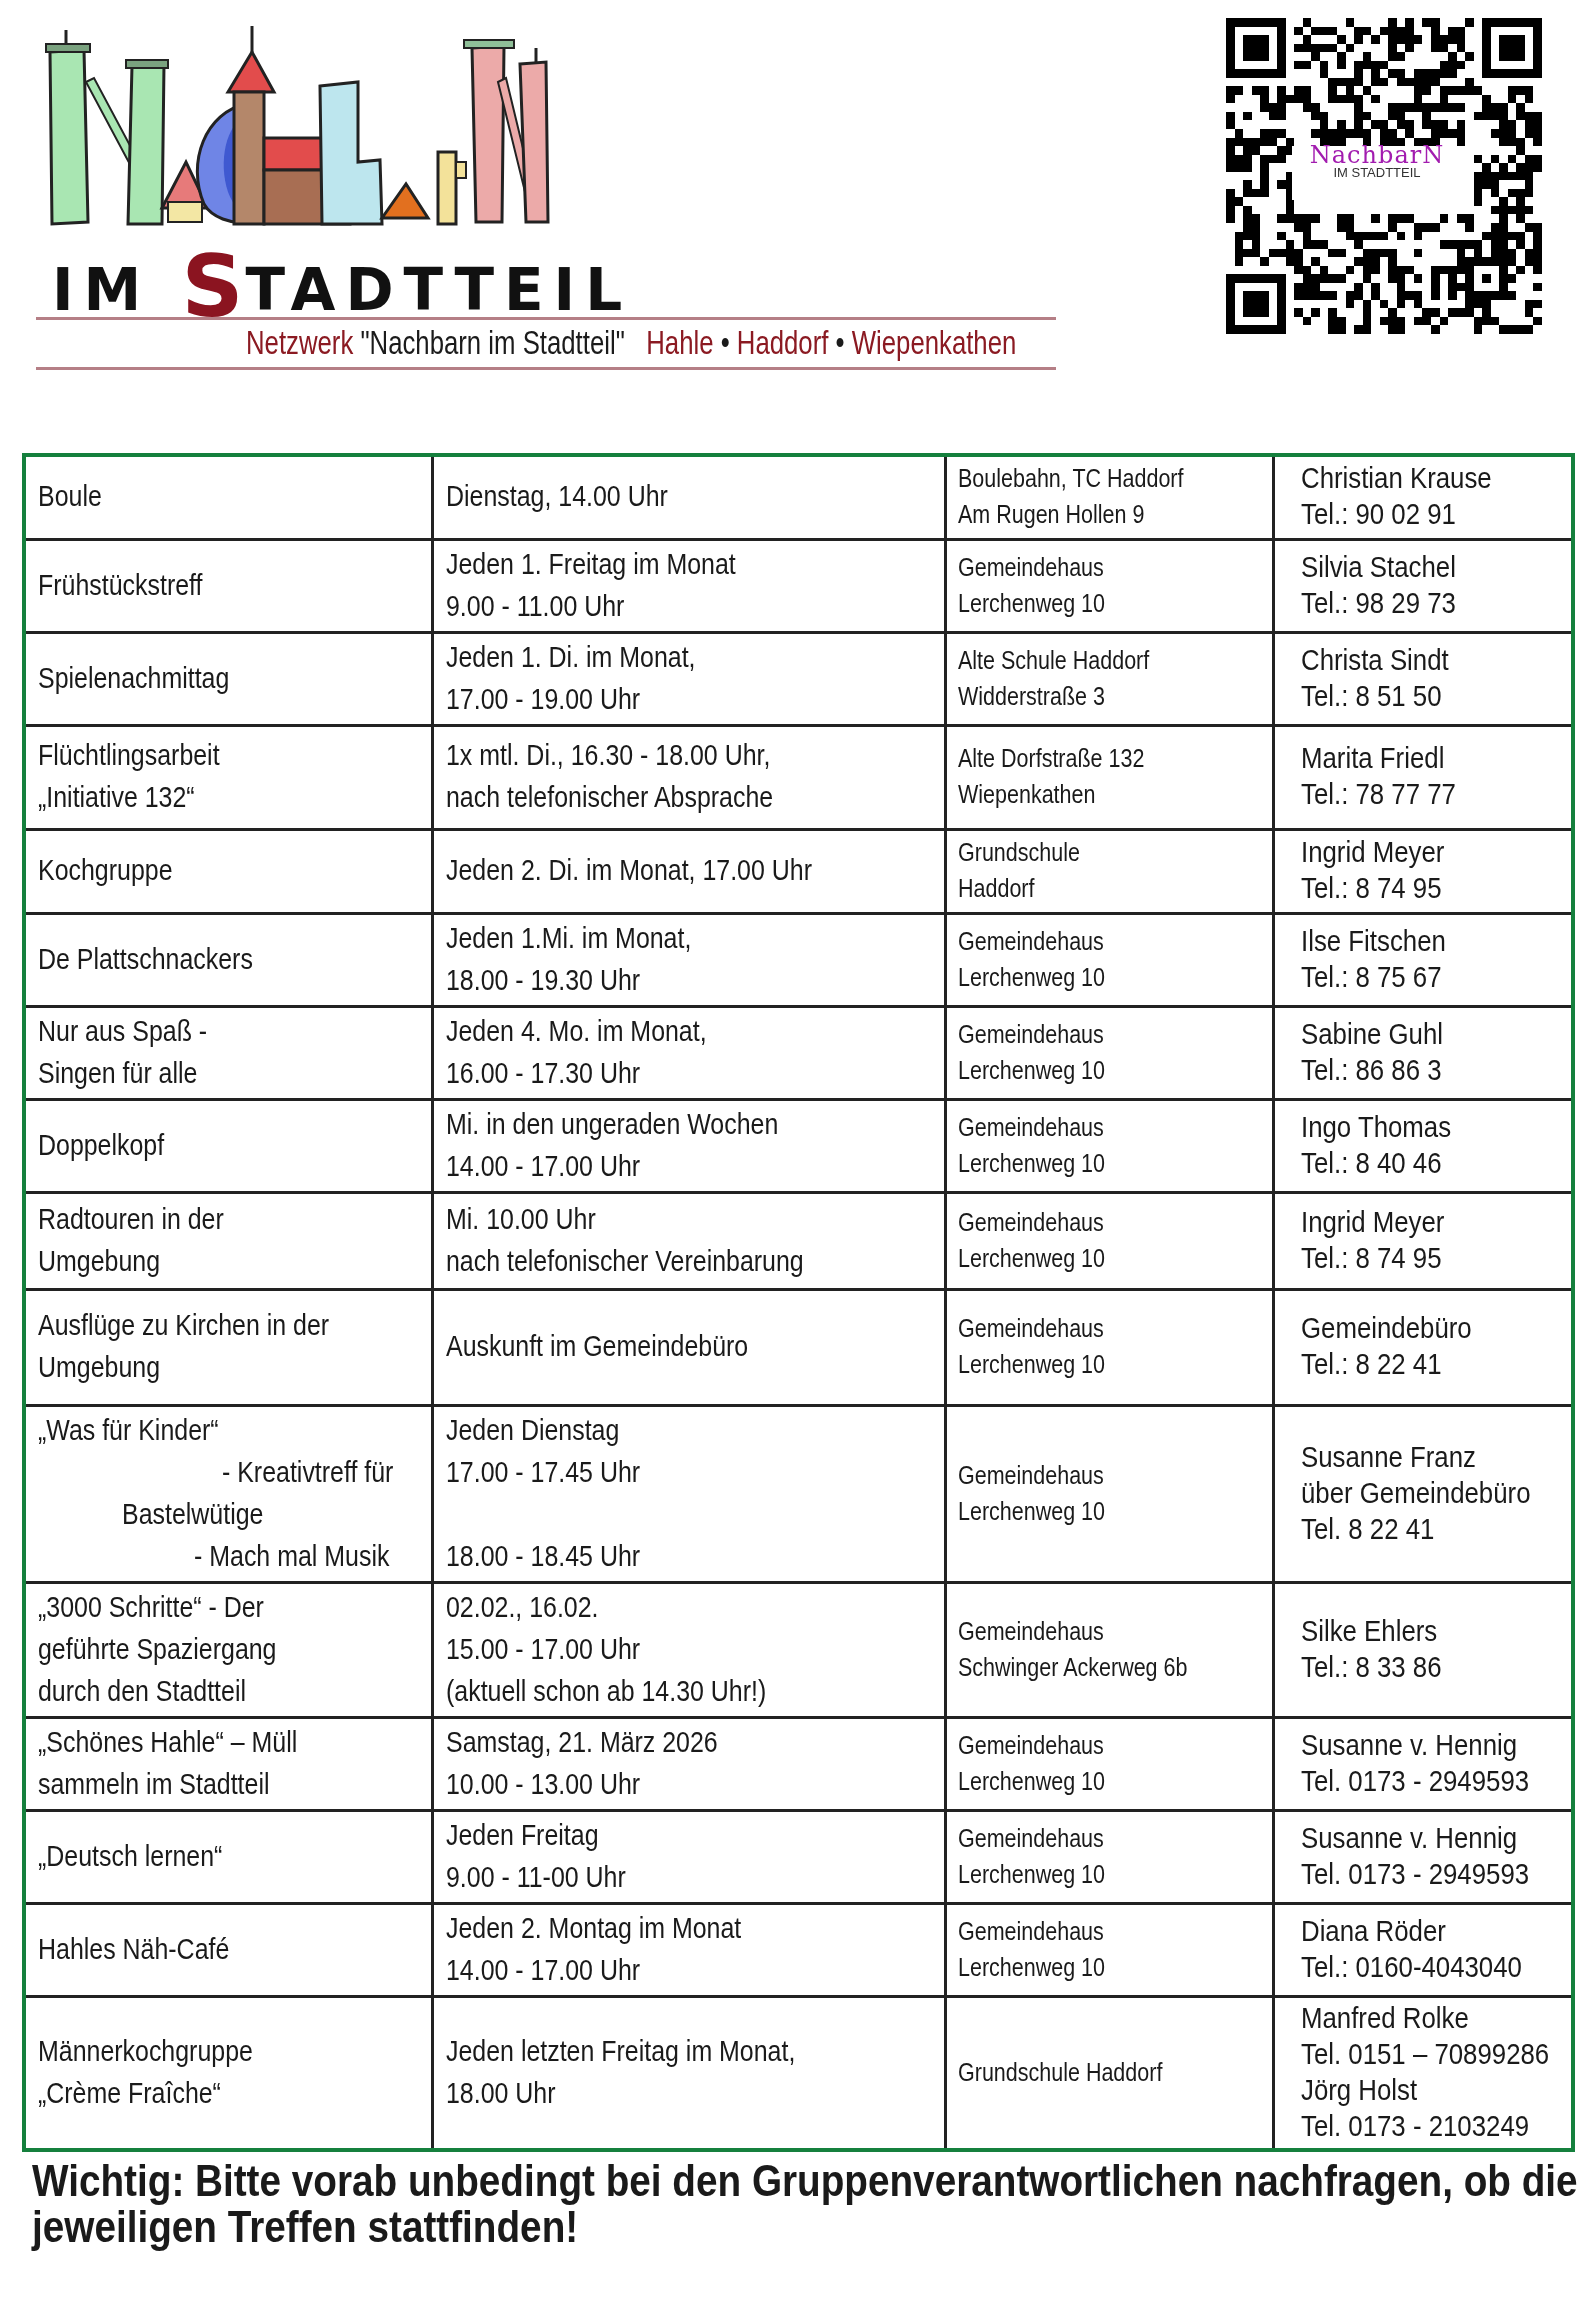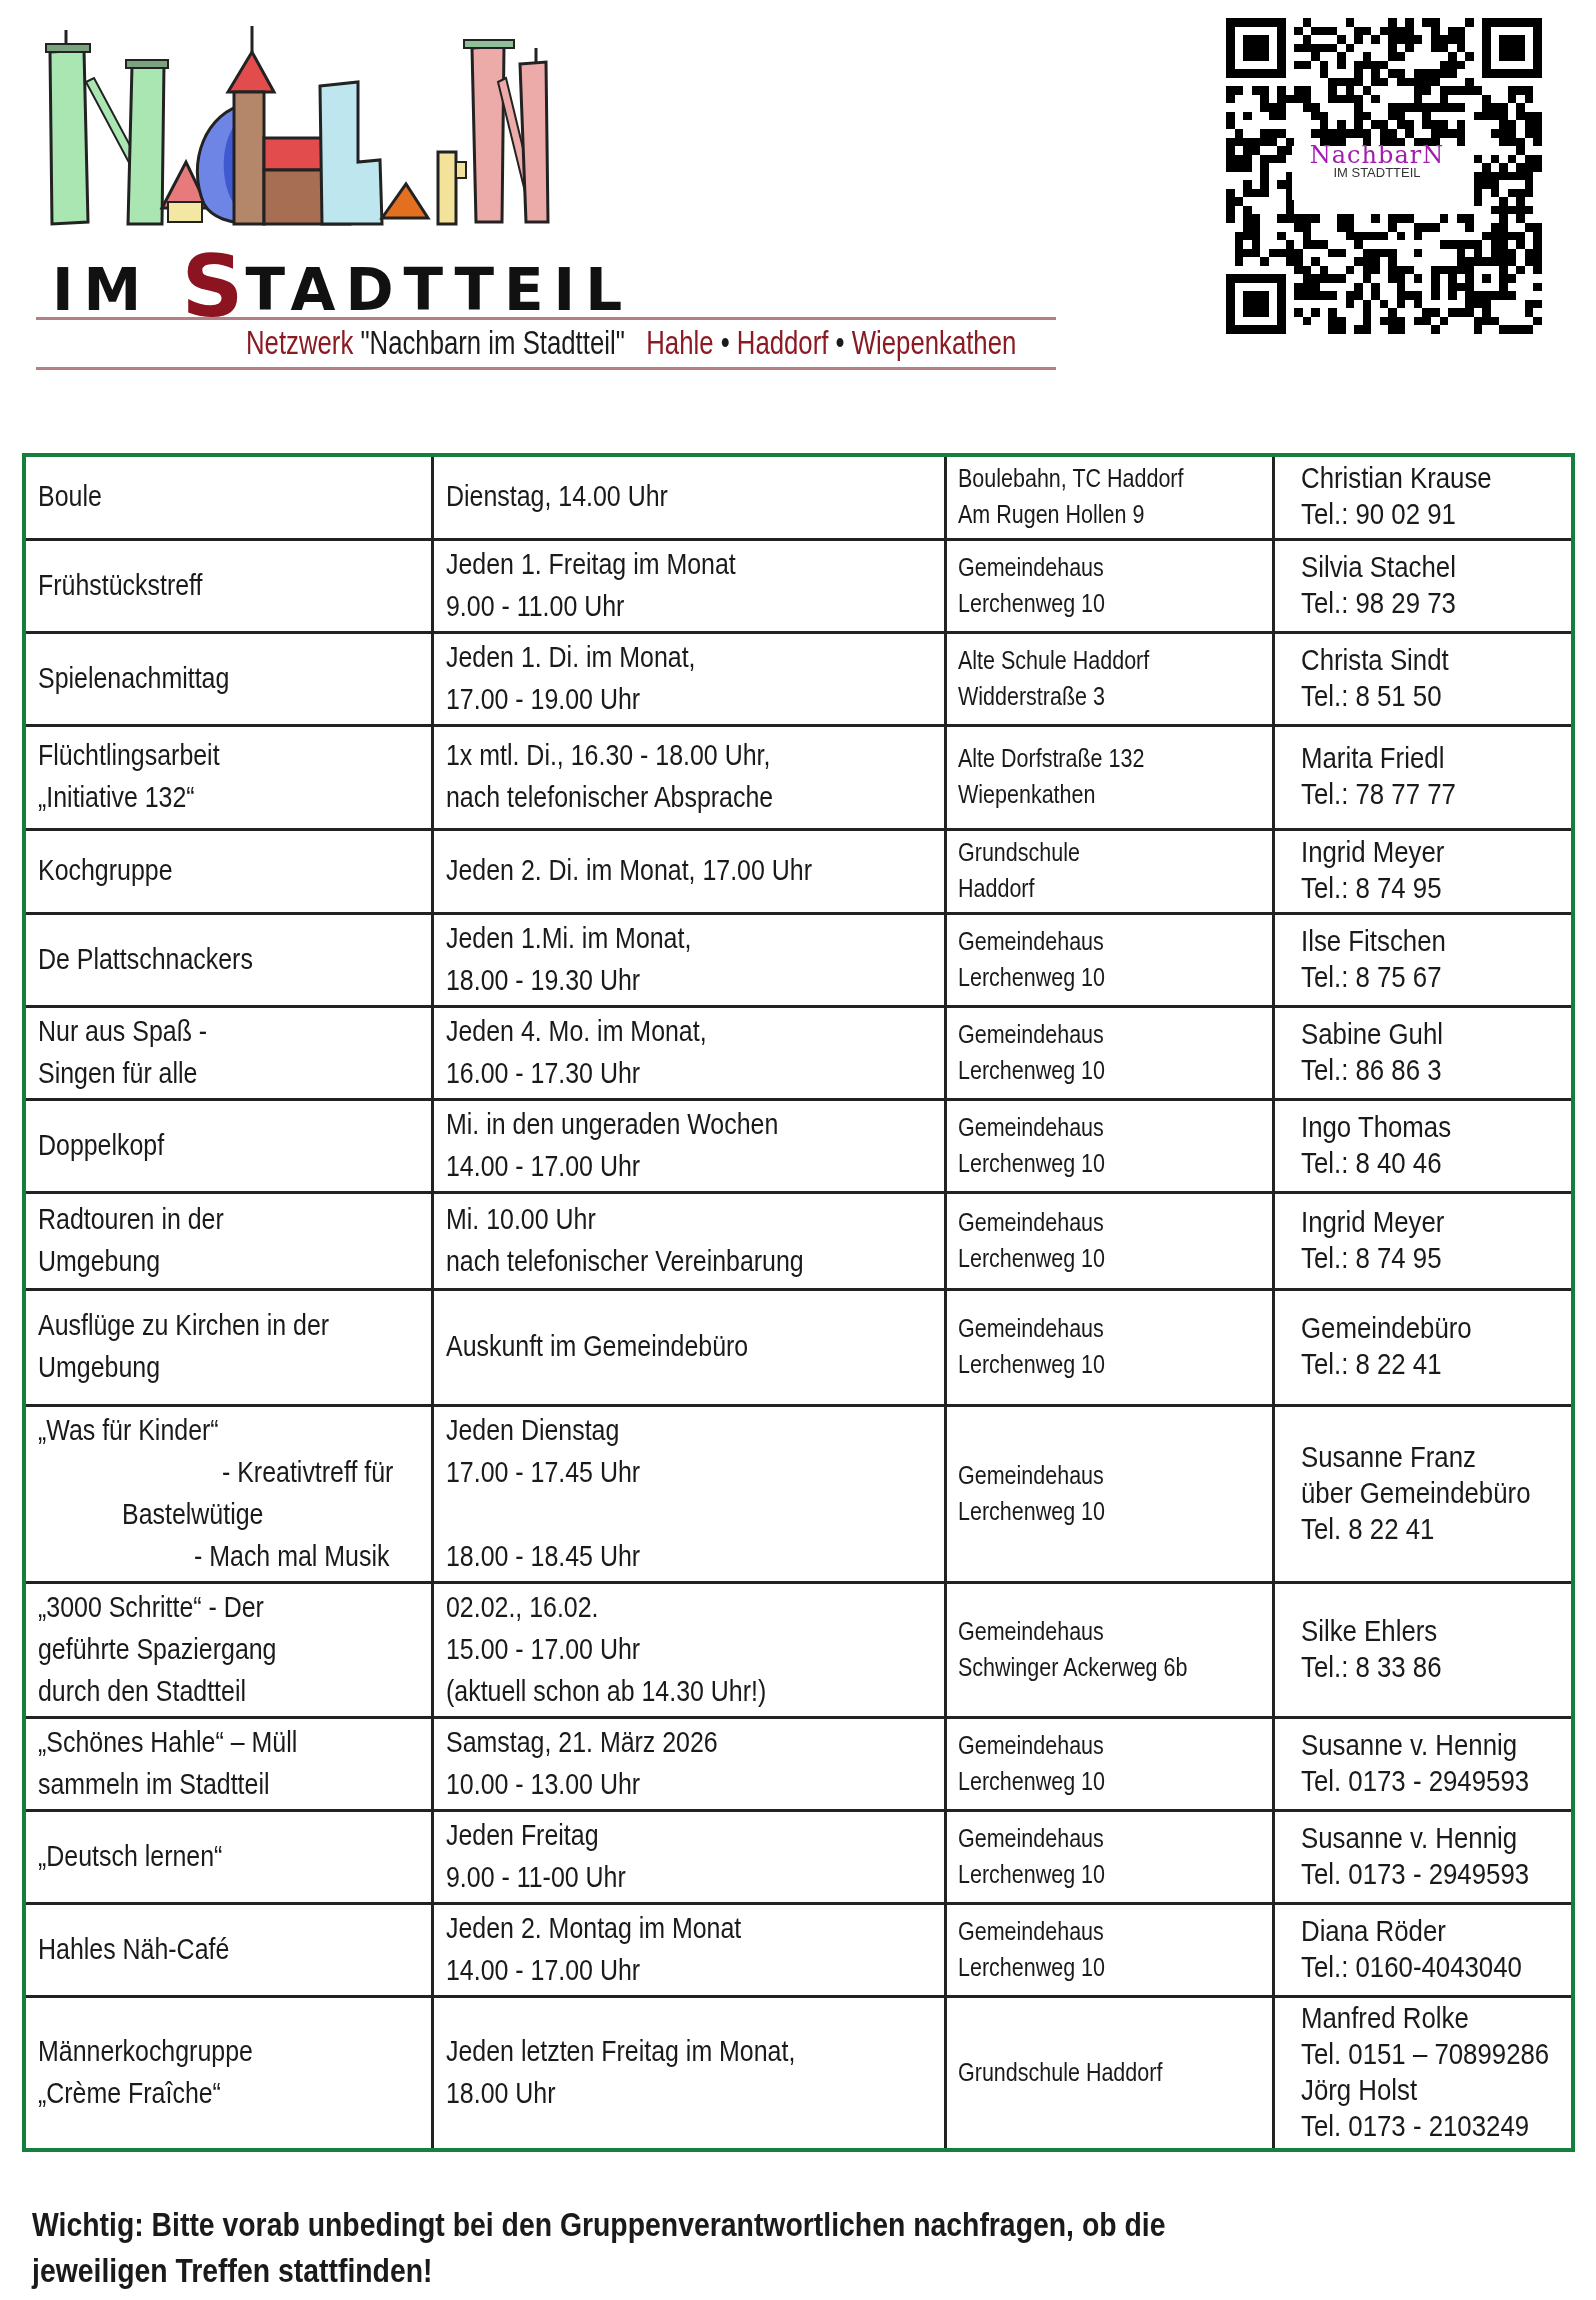--- a/index.html
+++ b/index.html
@@ -35,22 +35,22 @@
   .tbl td.c3 { width:304px; font-size:25px; line-height:36px; padding-left:11px; }
   .tbl td.c4 { font-size:30px; line-height:36px; padding-left:26px; }
   .line { display:block; white-space:nowrap; }
   .indent1 { padding-left:28px;text-align:right; }
   .indent2 { padding-left:84px; }
   .spacer { display:block; height:42px; }
 
   .tbl .narrow { display:inline-block; transform:scaleX(0.86); transform-origin:left center; }
 
   
-  .note { position:absolute; left:32px; top:2158px; width:1480px; font-size:33px; line-height:46px;
-          font-weight:bold; color:#1a1a1a; font-family:"Liberation Sans Narrow","Liberation Sans", sans-serif;margin-top:44px; }
+  .note { position:absolute; left:32px; top:2158px; width:1480px; font-size:45px; line-height:46px;
+          font-weight:bold; color:#1a1a1a; font-family:"Liberation Sans Narrow","Liberation Sans", sans-serif; }
   .note .narrow { display:inline-block; transform:scaleX(0.86); transform-origin:left center; white-space:nowrap; }
 </style>
 </head>
 <body>
 
 <div class="logo">
   <svg width="1030" height="220" viewBox="0 0 1030 220">
 
     <path d="M14 40 L48 38 L52 210 L16 212 Z" fill="#a9e6b2" stroke="#222" stroke-width="3"></path>
     <rect x="10" y="32" width="44" height="8" fill="#7aa27f" stroke="#222" stroke-width="2"></rect>

